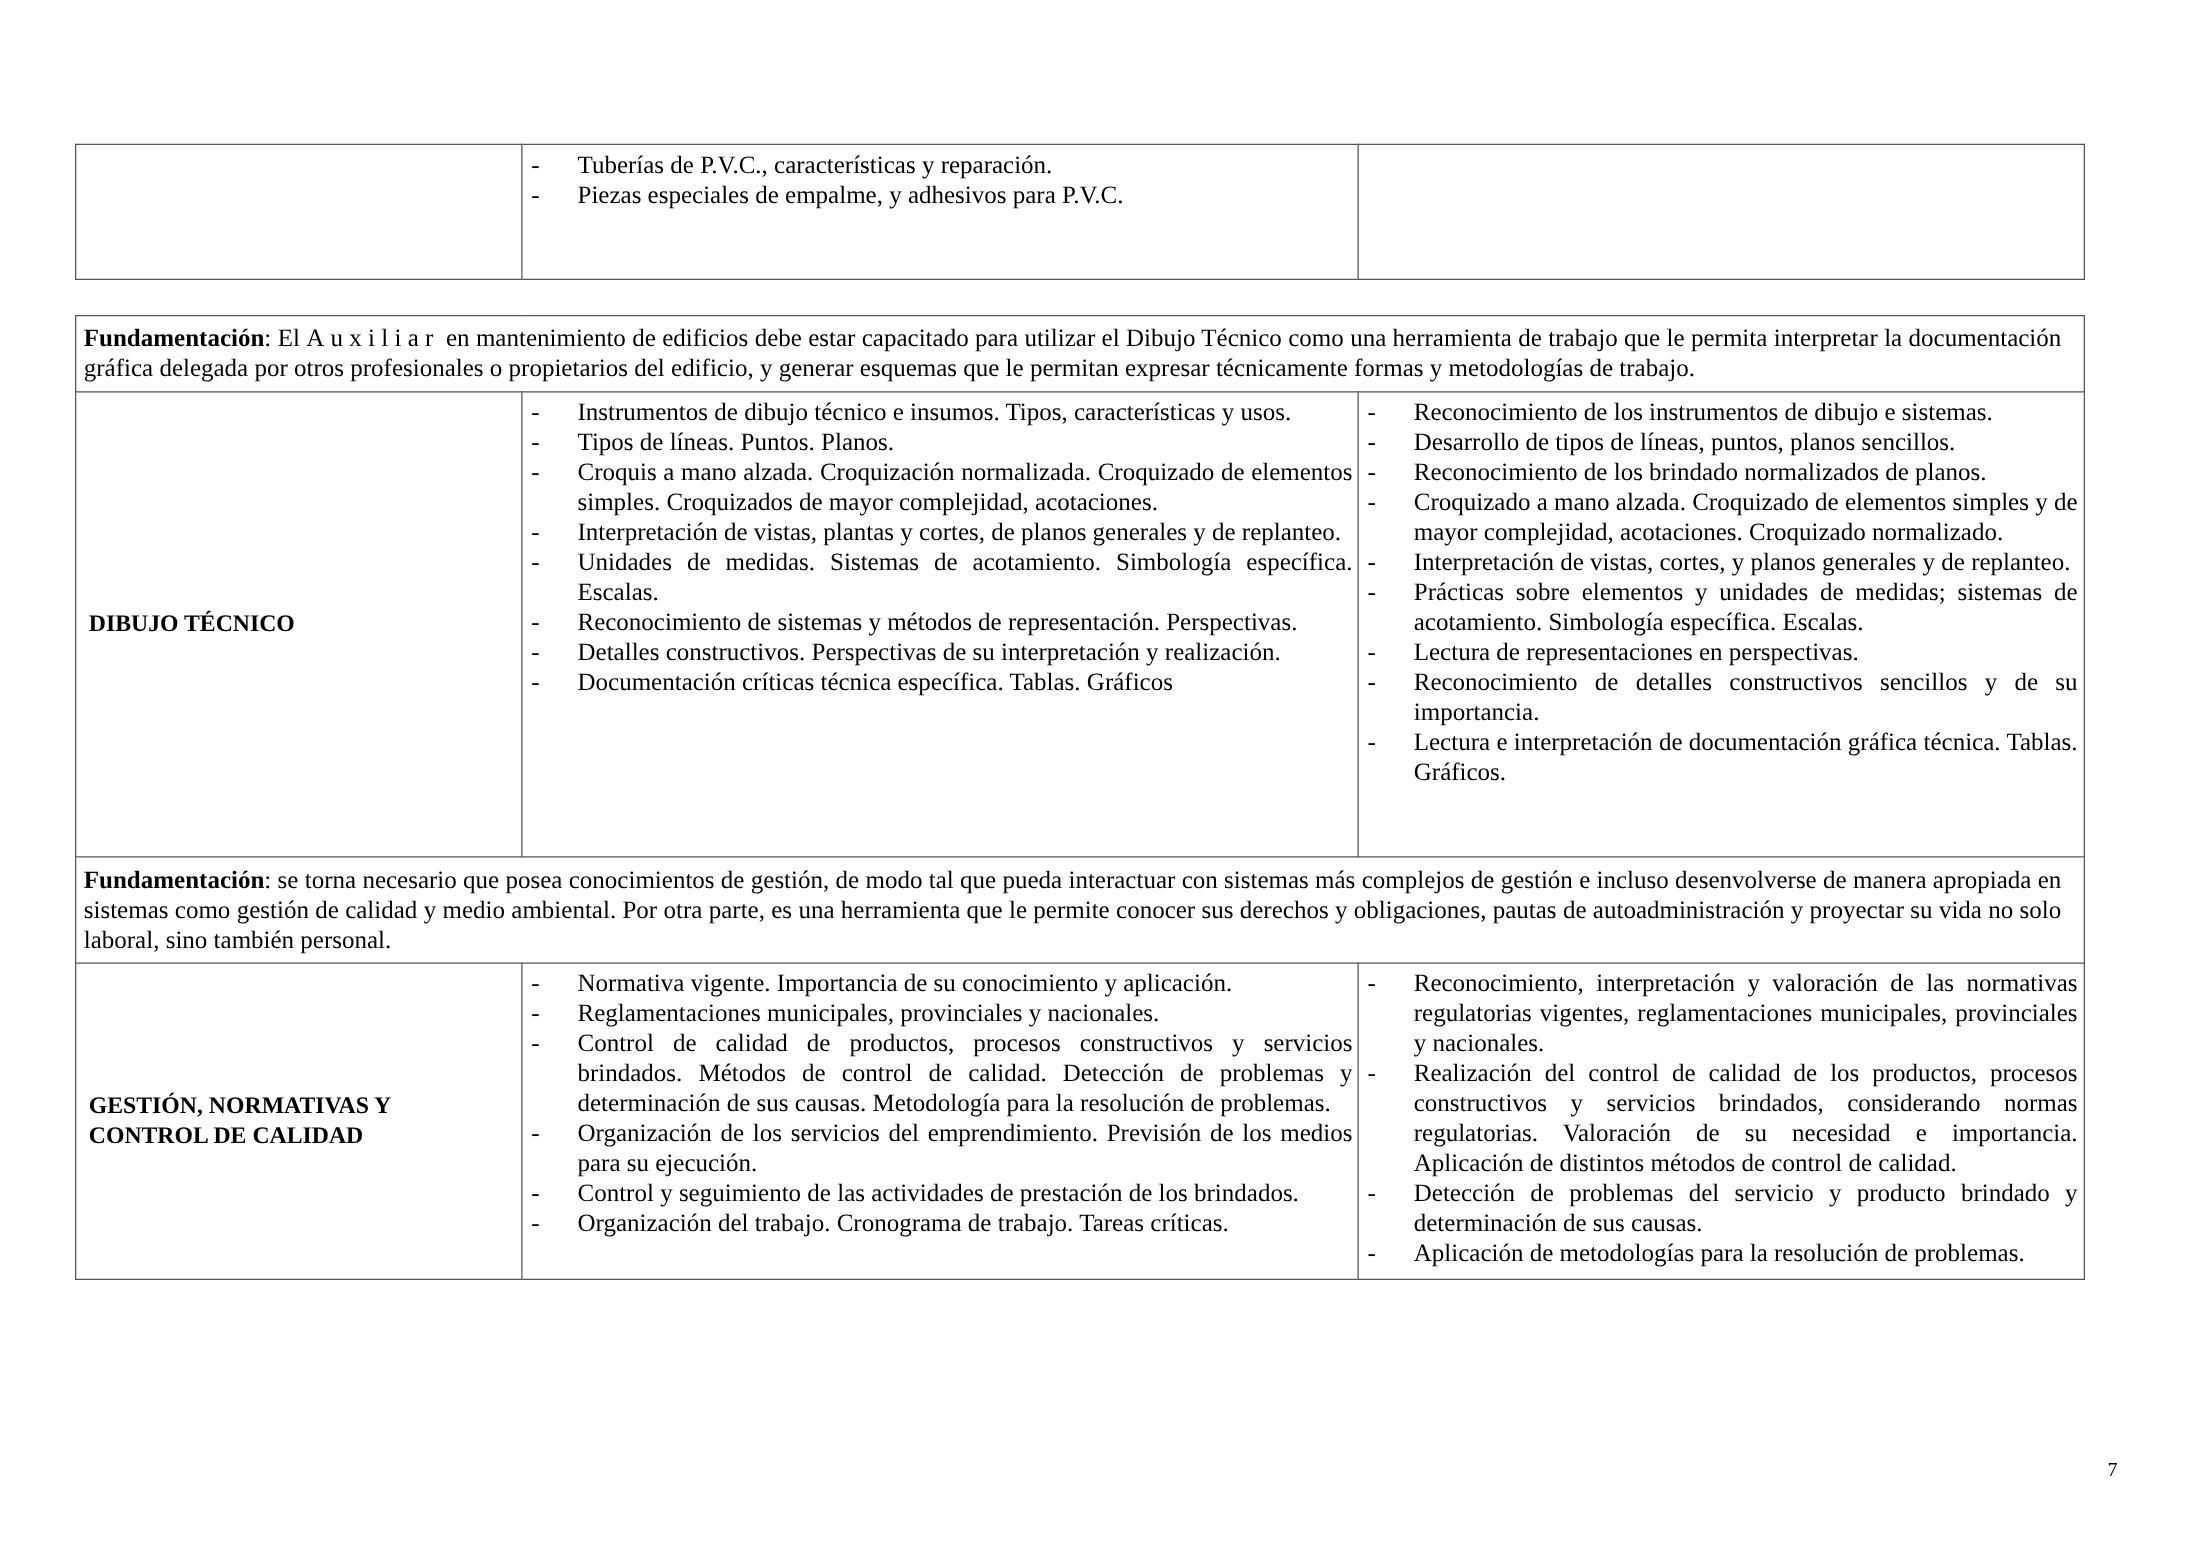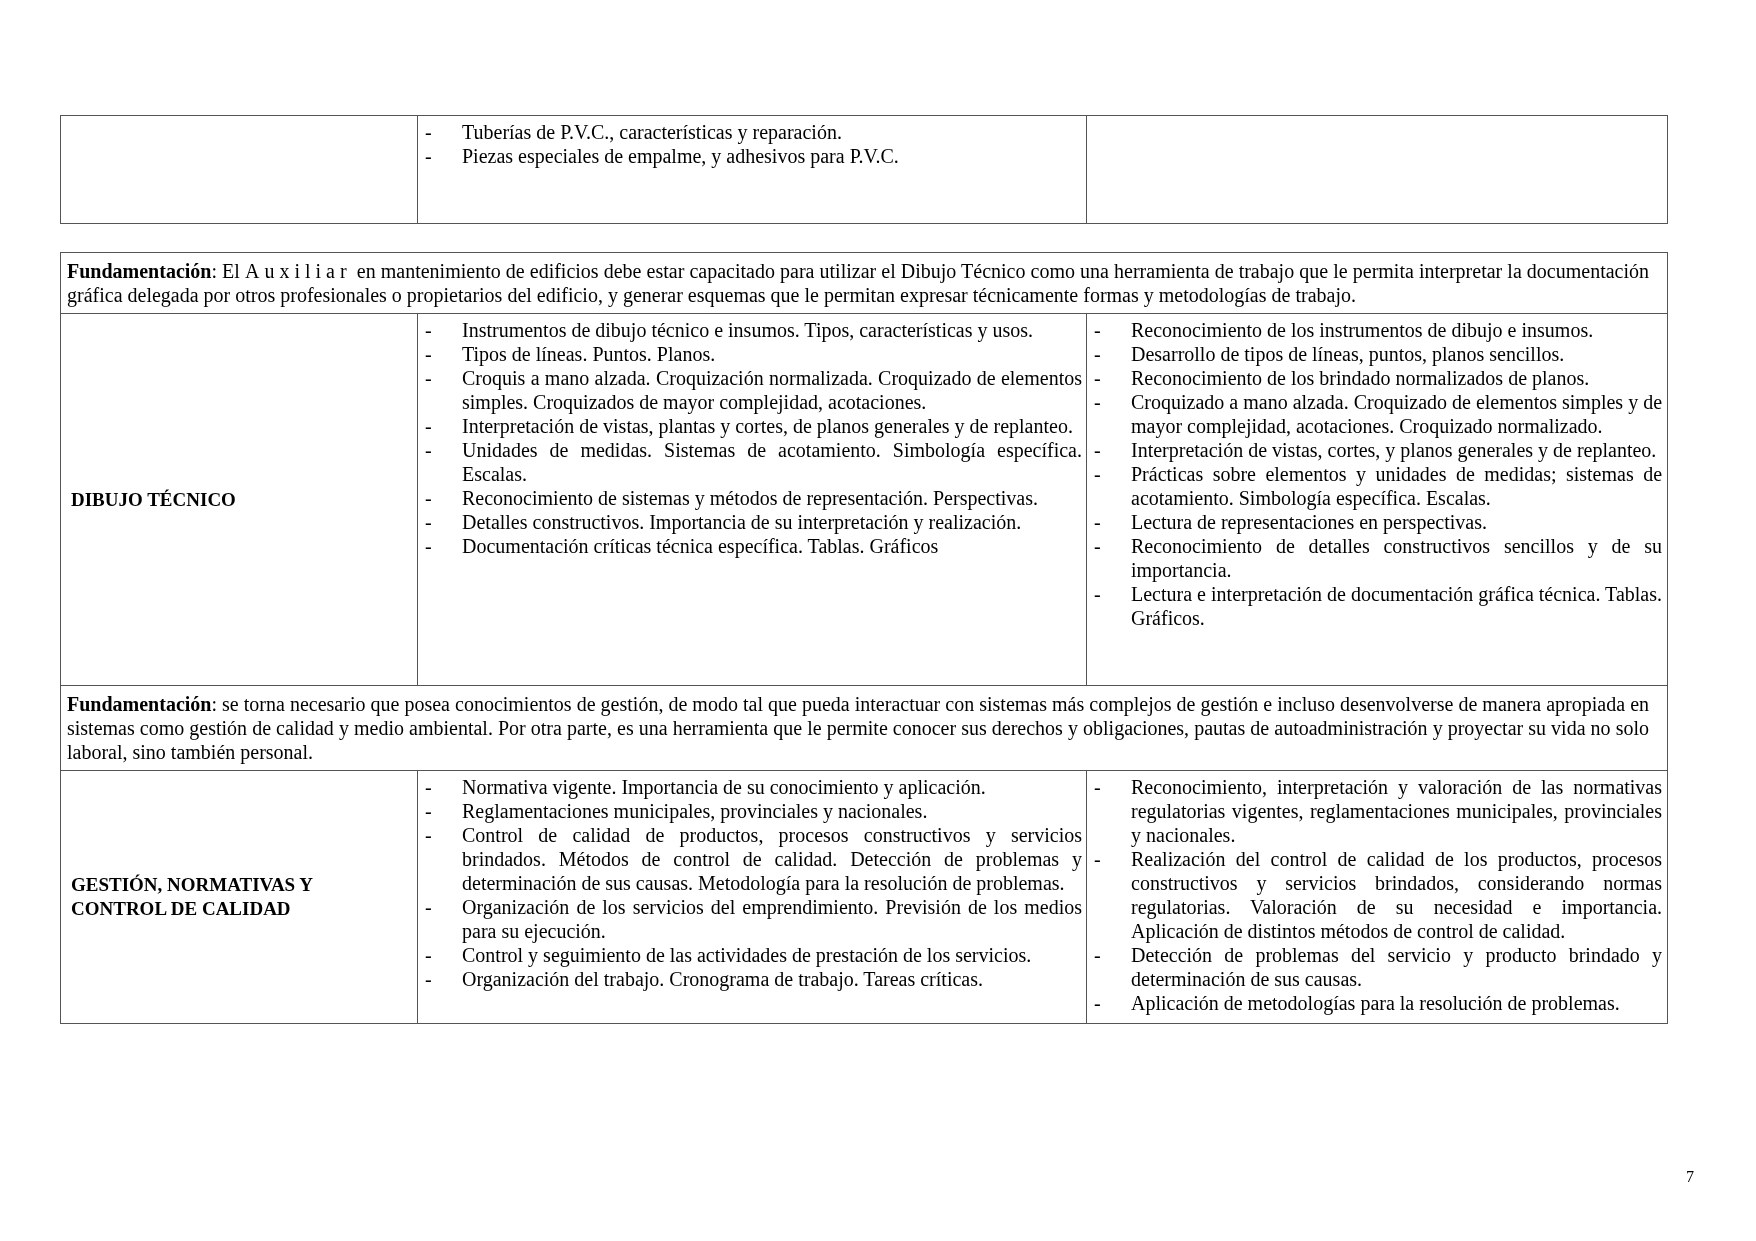--- a/index.html
+++ b/index.html
@@ -64,27 +64,27 @@
   <tr class="row-dibujo">
     <td class="subject">DIBUJO TÉCNICO</td>
     <td class="col2">
       <ul class="dash">
         <li>Instrumentos de dibujo técnico e insumos. Tipos, características y usos.</li>
         <li>Tipos de líneas. Puntos. Planos.</li>
         <li>Croquis a  mano alzada. Croquización normalizada. Croquizado de elementos simples. Croquizados de mayor complejidad, acotaciones.</li>
         <li>Interpretación de vistas, plantas y cortes, de planos generales y de replanteo.</li>
         <li>Unidades de medidas. Sistemas de acotamiento. Simbología específica. Escalas.</li>
         <li>Reconocimiento de sistemas y métodos de representación. Perspectivas.</li>
-        <li>Detalles constructivos. Importancia de su interpretación y realización.</li>
+        <li>Detalles constructivos. Perspectivas de su interpretación y realización.</li>
         <li>Documentación críticas técnica específica. Tablas. Gráficos</li>
       </ul>
     </td>
     <td class="col3">
       <ul class="dash">
-        <li>Reconocimiento de los instrumentos de dibujo e insumos.</li>
+        <li>Reconocimiento de los instrumentos de dibujo e sistemas.</li>
         <li>Desarrollo de tipos de líneas, puntos, planos sencillos.</li>
         <li>Reconocimiento de los brindado normalizados de planos.</li>
         <li>Croquizado  a mano alzada. Croquizado de elementos simples y de mayor complejidad, acotaciones. Croquizado  normalizado.</li>
         <li>Interpretación de vistas, cortes, y planos generales y de replanteo.</li>
         <li>Prácticas sobre elementos y unidades de medidas; sistemas de acotamiento. Simbología específica. Escalas.</li>
         <li>Lectura de representaciones en perspectivas.</li>
         <li>Reconocimiento de detalles constructivos sencillos y de su importancia.</li>
         <li>Lectura e interpretación de documentación gráfica técnica. Tablas. Gráficos.</li>
       </ul>
     </td>
@@ -98,21 +98,21 @@
     <td class="subject">
       <div>GESTIÓN, NORMATIVAS Y</div>
       <div>CONTROL DE CALIDAD</div>
     </td>
     <td class="col2">
       <ul class="dash">
         <li>Normativa vigente. Importancia de su conocimiento y aplicación.</li>
         <li>Reglamentaciones municipales, provinciales y nacionales.</li>
         <li>Control de calidad de productos, procesos constructivos y servicios brindados. Métodos de control de calidad. Detección de problemas y determinación de sus causas. Metodología para la resolución de problemas.</li>
         <li>Organización de los servicios del emprendimiento. Previsión de los medios para su ejecución.</li>
-        <li>Control y seguimiento de las actividades de prestación de los servicios.</li>
+        <li>Control y seguimiento de las actividades de prestación de los brindados.</li>
         <li>Organización del trabajo. Cronograma de trabajo. Tareas críticas.</li>
       </ul>
     </td>
     <td class="col3">
       <ul class="dash">
         <li>Reconocimiento, interpretación y valoración de las normativas regulatorias vigentes, reglamentaciones municipales, provinciales y nacionales.</li>
         <li>Realización del control de calidad de los productos, procesos constructivos y servicios brindados, considerando normas regulatorias. Valoración de su necesidad e importancia. Aplicación de distintos métodos de control de calidad.</li>
         <li>Detección de problemas del servicio y producto brindado y determinación de sus causas.</li>
         <li>Aplicación de metodologías para la resolución de problemas.</li>
       </ul>

